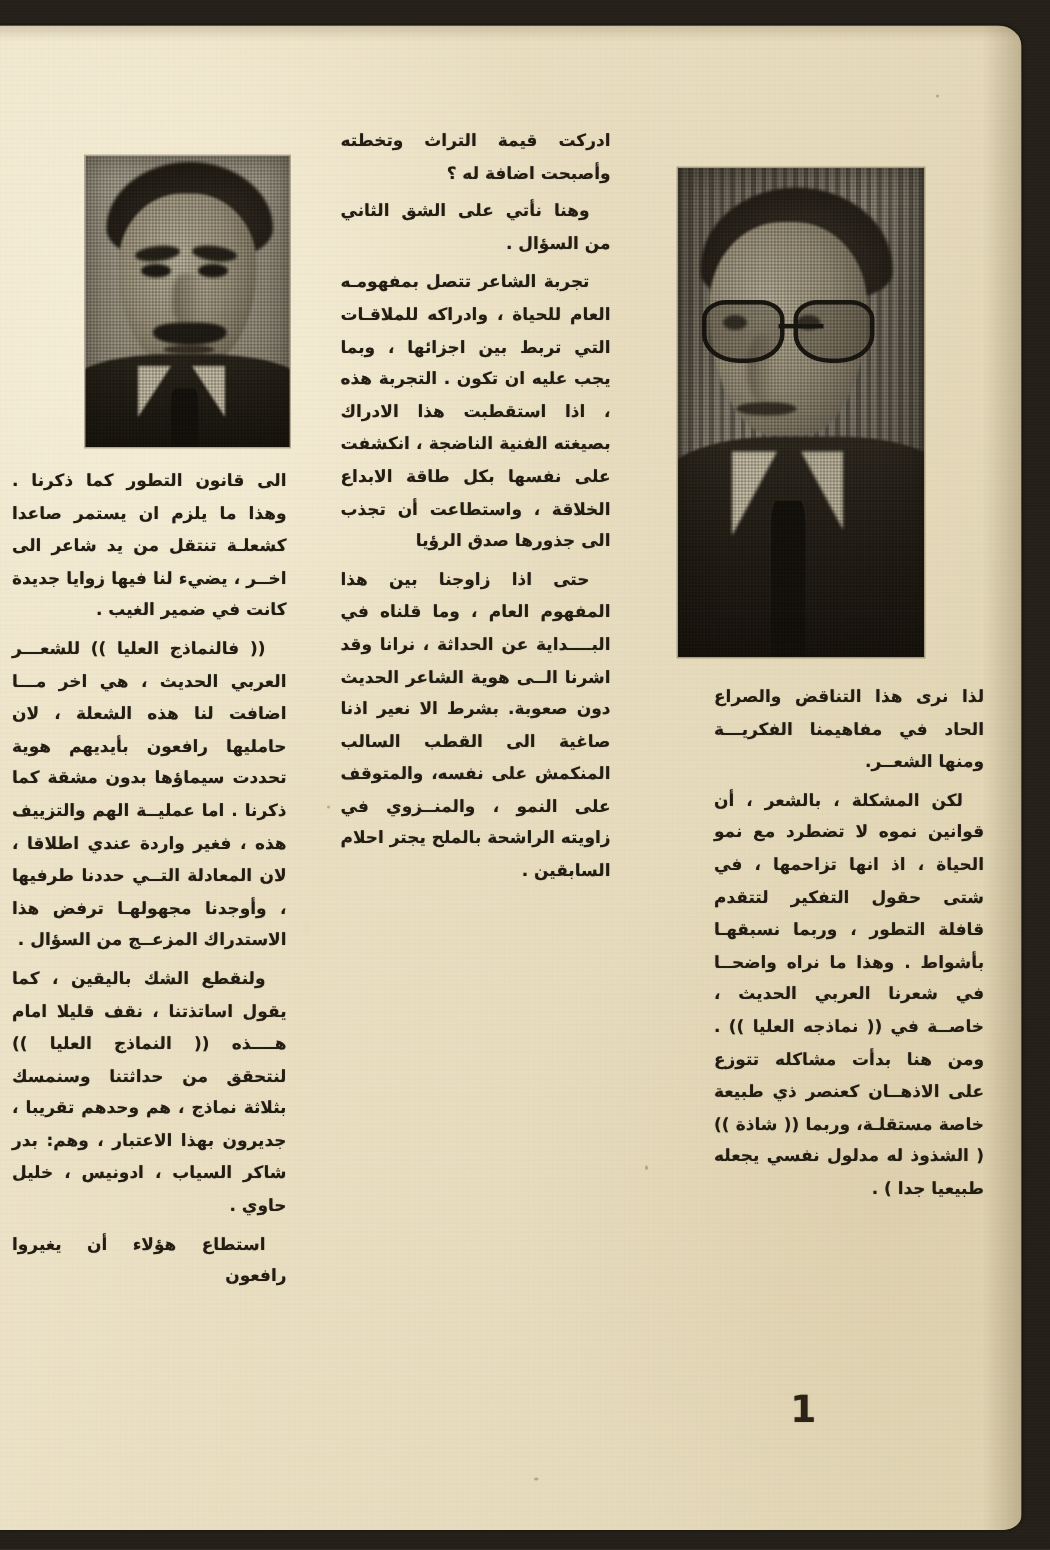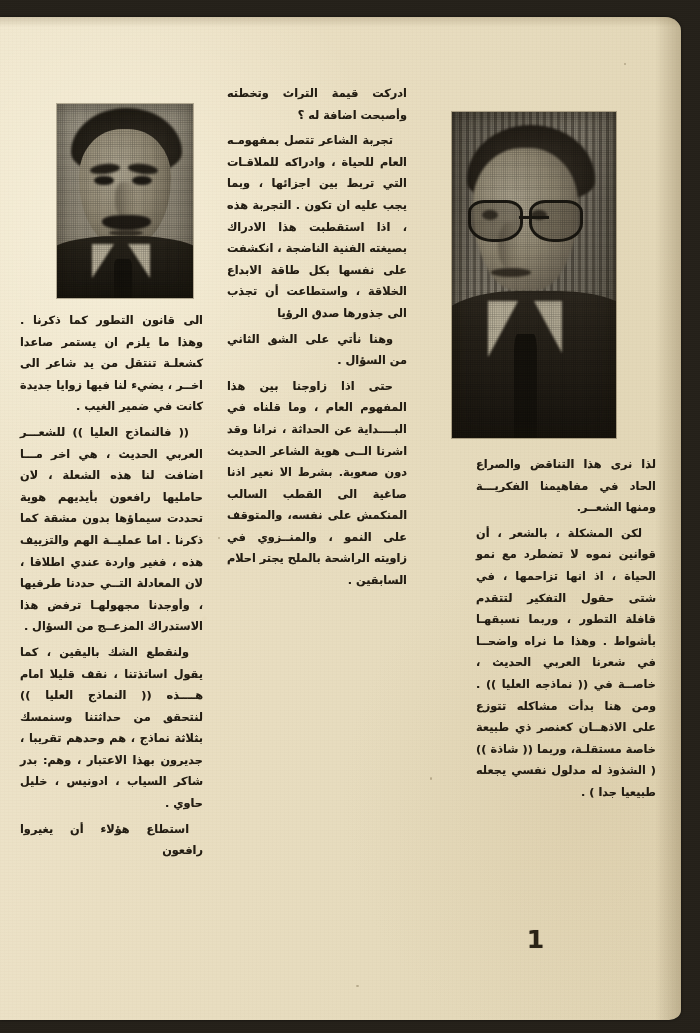--- a/index.html
+++ b/index.html
@@ -268,21 +268,21 @@
     letter-spacing: 0px;
     -webkit-font-smoothing: none;
     text-shadow: 0 0 0.6px rgba(40,30,15,0.45);
   }
   .col p {
     margin: 0 0 4px 0;
     text-indent: 14px;
   }
   .col p.noindent { text-indent: 0; }
 
-  #col-left   { left: 20px;  top: 293px; width: 183px; }
+  #col-left   { left: 8px;  top: 293px; width: 183px; }
   #col-middle { left: 227px; top: 66px;  width: 180px; }
   #col-right  { left: 452px; top: 437px; width: 180px; margin-left: 24px; }
 
   
   .folio {
     position: absolute;
     left: 506px;
     top: 908px;
     width: 60px;
     text-align: center;
@@ -353,22 +353,22 @@
         <div class="collar-l"></div>
         <div class="collar-r"></div>
         <div class="tie"></div>
       </div>
       <div class="screen"></div>
       <div class="vignette"></div>
     </div>
 
     <div class="col" id="col-middle">
       <p class="noindent">ادركت قيمة التراث وتخطته وأصبحت اضافة له ؟</p>
+      <p>وهنا نأتي على الشق الثاني من السؤال .</p>
       <p>تجربة الشاعر تتصل بمفهومـه العام للحياة ، وادراكه للملاقـات التي تربط بين اجزائها ، وبما يجب عليه ان تكون . التجربة هذه ، اذا استقطبت هذا الادراك بصيغته الفنية الناضجة ، انكشفت على نفسها بكل طاقة الابداع الخلاقة ، واستطاعت أن تجذب الى جذورها صدق الرؤيا</p>
-      <p>وهنا نأتي على الشق الثاني من السؤال .</p>
       <p>حتى اذا زاوجنا بين هذا المفهوم العام ، وما قلناه في البــــداية عن الحداثة ، نرانا وقد اشرنا الــى هوية الشاعر الحديث دون صعوبة. بشرط الا نعير اذنا صاغية الى القطب السالب المنكمش على نفسه، والمتوقف على النمو ، والمنــزوي في زاويته الراشحة بالملح يجتر احلام السابقين .</p>
     </div>
 
     <div class="col" id="col-left">
       <p class="noindent">الى قانون التطور كما ذكرنا . وهذا ما يلزم ان يستمر صاعدا كشعلـة تنتقل من يد شاعر الى اخــر ، يضيء لنا فيها زوايا جديدة كانت في ضمير الغيب .</p>
       <p>(( فالنماذج العليا )) للشعـــر العربي الحديث ، هي اخر مـــا اضافت لنا هذه الشعلة ، لان حامليها رافعون بأيديهم هوية تحددت سيماؤها بدون مشقة كما ذكرنا . اما عمليــة الهم والتزييف هذه ، فغير واردة عندي اطلاقا ، لان المعادلة التــي حددنا طرفيها ، وأوجدنا مجهولهـا ترفض هذا الاستدراك المزعــج من السؤال .</p>
       <p>ولنقطع الشك باليقين ، كما يقول اساتذتنا ، نقف قليلا امام هــــذه (( النماذج العليا )) لنتحقق من حداثتنا وسنمسك بثلاثة نماذج ، هم وحدهم تقريبا ، جديرون بهذا الاعتبار ، وهم: بدر شاكر السياب ، ادونيس ، خليل حاوي .</p>
       <p>استطاع هؤلاء أن يغيروا رافعون</p>
     </div>
 

